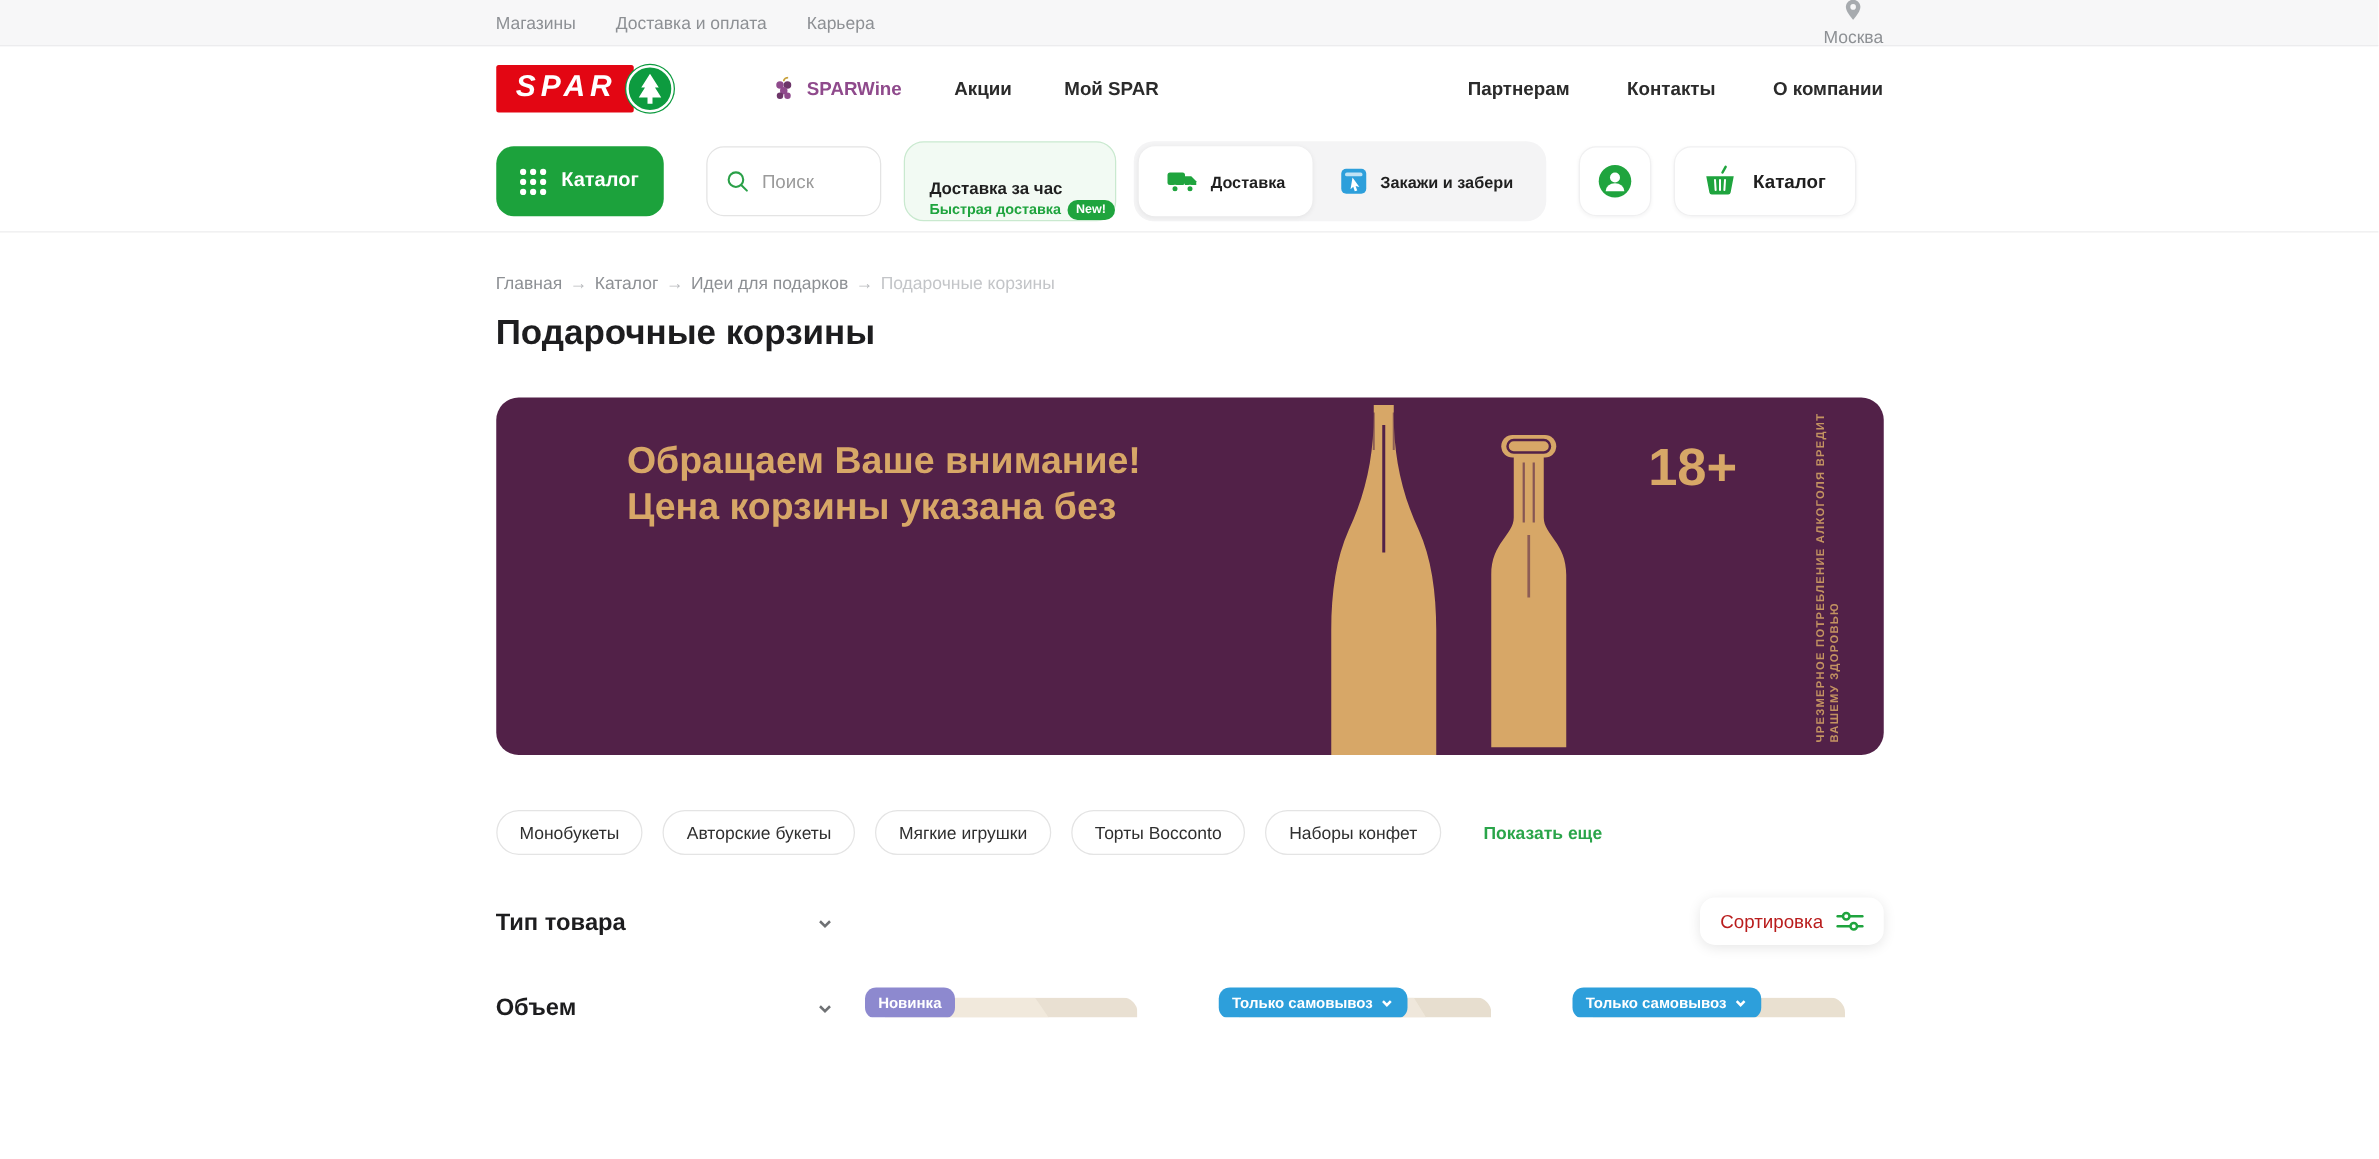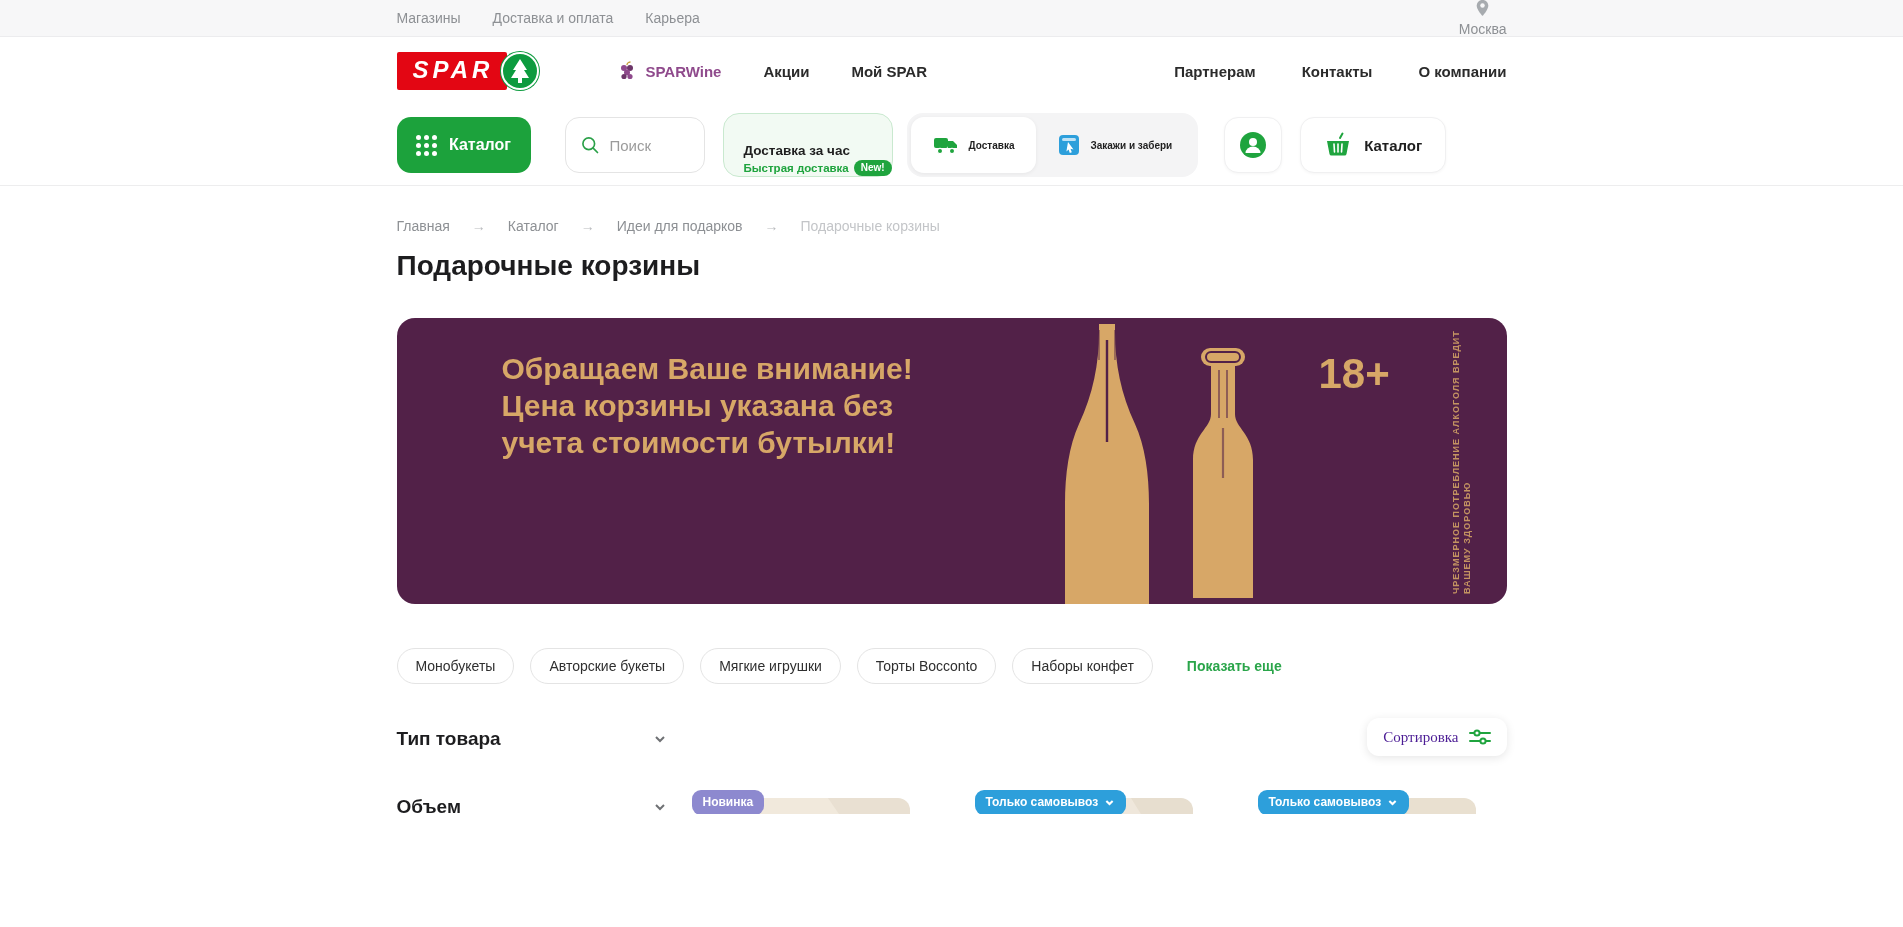--- a/index.html
+++ b/index.html
@@ -36,28 +36,28 @@
   .search-box { width:140px; height:56px; margin-left:34px; background:#fff; border:1px solid #e4e4e4; border-radius:14px; display:flex; align-items:center; gap:10px; padding:0 14px; }
   .search-box input { border:none; outline:none; width:80px; font-size:15px; color:#444; font-family:inherit; background:transparent; }
   .search-box input::placeholder { color:#9b9b9b; }
   .hour-card { width:170px; height:64px; margin-left:18px; background:#f2faf3; border:1px solid #c9e9cf; border-radius:16px; display:flex; align-items:flex-end; padding:0 10px 0 12px; cursor:pointer; }
   .hour-lines { display:flex; flex-direction:column; gap:2px; margin-left:8px; }
   .hour-title { font-size:13.5px; font-weight:700; color:#1f1f1f; white-space:nowrap; }
   .hour-sub { display:flex; align-items:center; gap:5px; }
   .hour-sub-text { font-size:11.5px; font-weight:700; color:#1fa43e; white-space:nowrap; }
   .new-badge { background:#1fa43e; color:#fff; font-size:10px; font-weight:700; padding:2px 7px 3px; border-radius:9px; }
   .segmented { margin-left:14px; height:64px; background:#f4f4f5; border-radius:16px; display:flex; align-items:center; padding:4px; }
-  .segment { height:56px; display:flex; align-items:center; gap:10px; padding:0 22px; border-radius:13px; font-size:10px; font-weight:600; color:#1f1f1f; cursor:pointer; white-space:nowrap; }
+  .segment { height:56px; display:flex; align-items:center; gap:10px; padding:0 22px; border-radius:13px; font-size:13px; font-weight:600; color:#1f1f1f; cursor:pointer; white-space:nowrap; }
   .segment.selected { background:#fff; box-shadow:0 1px 4px rgba(0,0,0,.06); }
   .account-btn { margin-left:26px; width:58px; height:56px; background:#fff; border:1px solid #f0f0f1; border-radius:14px; display:flex; align-items:center; justify-content:center; cursor:pointer; box-shadow:0 1px 3px rgba(0,0,0,.04); }
   .cart-btn { margin-left:18px; width:146px; height:56px; background:#fff; border:1px solid #f0f0f1; border-radius:14px; display:flex; align-items:center; justify-content:center; gap:12px; font-size:15px; font-weight:600; color:#1f1f1f; cursor:pointer; box-shadow:0 1px 3px rgba(0,0,0,.04); }
 
   
   main { padding-top:32px; }
-  .breadcrumb { display:flex; align-items:center; gap:22px; font-size:14px; color:#8d9094; }
+  .breadcrumb { display:flex; align-items:center; gap:6px; font-size:14px; color:#8d9094; }
   .crumb { cursor:pointer; }
   .crumb-sep { color:#b9bbbe; }
   .crumb.current { color:#c3c5c8; cursor:default; }
   .page-title { margin-top:16px; font-size:28px; font-weight:700; color:#1d1d1f; }
 
   
   .banner { position:relative; margin-top:36px; width:1110px; height:286px; background:#522148; border-radius:18px; overflow:hidden; }
   .banner-text { position:absolute; left:105px; top:32px; font-size:30px; line-height:37px; font-weight:700; color:#d7a767; }
   .age-badge { position:absolute; left:922px; top:32px; font-size:42px; font-weight:800; color:#d7a767; }
   .bottle1 { position:absolute; left:660px; top:6px; }
@@ -72,21 +72,21 @@
   
   .content-row { margin-top:28px; display:flex; }
   .filters { width:270px; flex:none; padding-top:16px; }
   .filter-group { display:flex; align-items:center; justify-content:space-between; margin-bottom:46px; cursor:pointer; }
   .filter-label { font-size:19px; font-weight:600; color:#1d1d1f; }
   .chev { width:14px; height:14px; stroke:#6f7174; stroke-width:2; fill:none; }
   .rot180 { transform:rotate(180deg); }
 
   .products-col { flex:1; padding-top:6px; }
   .sort-row { display:flex; justify-content:flex-end; }
-  .sort-btn { height:38px; background:#fff; border:none; border-radius:12px; padding:0 16px; display:flex; align-items:center; gap:10px; font-size:15px; color:#4c1d95; font-family:Liberation Serif, serif; box-shadow:0 2px 10px rgba(0,0,0,.10); cursor:pointer; }
+  .sort-btn { height:38px; background:#fff; border:none; border-radius:12px; padding:0 16px; display:flex; align-items:center; gap:10px; font-size:15px; color:#b91c1c; font-family:Liberation Sans, sans-serif; box-shadow:0 2px 10px rgba(0,0,0,.10); cursor:pointer; }
   .product-grid { margin-top:42px; padding-left:41px; display:flex; gap:81px; }
   .product-card { position:relative; width:202px; }
   .badge { position:absolute; top:-8px; left:-16px; z-index:2; color:#fff; font-size:12px; font-weight:700; padding:5px 11px 6px; border-radius:9px; display:flex; align-items:center; gap:6px; cursor:pointer; }
   .badge-new { background:#8d89cf; }
   .badge-pickup { background:#2d9fdb; }
   .badge .chev-w { width:11px; height:11px; stroke:#fff; stroke-width:2.6; fill:none; }
   .product-img { width:202px; height:202px; border-radius:12px; overflow:hidden; cursor:pointer; }
 </style>
 </head>
 <body>
@@ -237,21 +237,20 @@
       <span class="crumb-sep">→</span>
       <span class="crumb current">Подарочные корзины</span>
     </nav>
 
     <h1 class="page-title">Подарочные корзины</h1>
 
     <div class="banner">
       <div class="banner-text">
         <div>Обращаем Ваше внимание!</div>
         <div>Цена корзины указана без</div>
-        <div>учета стоимости бутылки!</div>
       </div>
       <svg class="bottle1" width="100" height="280" viewBox="0 0 100 280">
         <path d="M42 0 L58 0 L58 8 C58 40 64 70 78 100 C88 122 92 150 92 180 L92 280 L8 280 L8 180 C8 150 12 122 22 100 C36 70 42 40 42 8 Z" fill="#d7a767"></path>
         <line x1="50" y1="16" x2="50" y2="118" stroke="#522148" stroke-width="2.4"></line>
         <line x1="42" y1="12" x2="58" y2="12" stroke="#522148" stroke-width="0"></line>
         <line x1="42" y1="38" x2="44" y2="38" stroke="#522148" stroke-width="0"></line>
         <path d="M42 6 L42 36 M58 6 L58 36" stroke="#522148" stroke-width="1.6" opacity=".55"></path>
       </svg>
       <svg class="bottle2" width="96" height="250" viewBox="0 0 96 250">
         <rect x="26" y="0" width="44" height="18" rx="9" fill="#d7a767"></rect>

